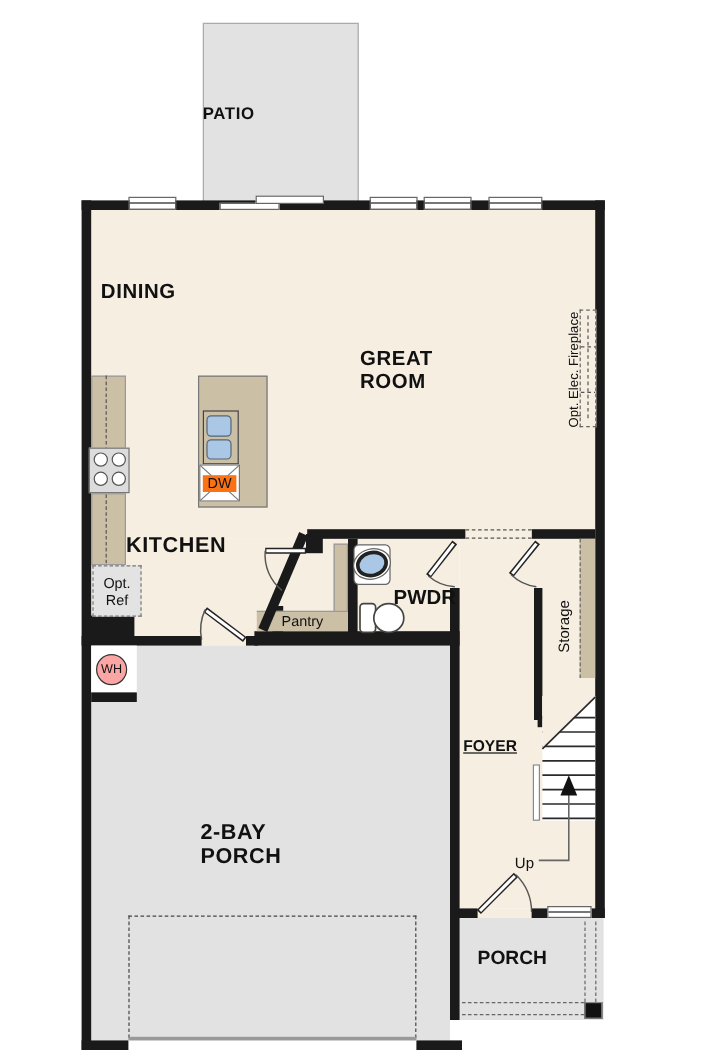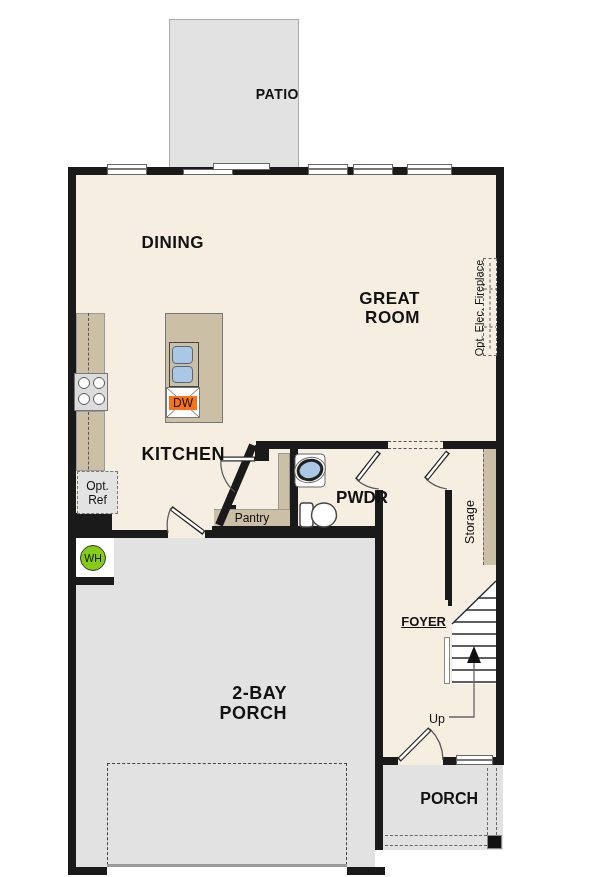--- a/index.html
+++ b/index.html
@@ -10,21 +10,21 @@
   #plan{position:relative;width:601px;height:877px;background:#fff;overflow:hidden;
         font-family:"Liberation Sans", sans-serif;}
   .abs{position:absolute;}
   .wall{position:absolute;background:var(--wall);}
   .floor{position:absolute;background:var(--floor);}
   .slab{position:absolute;background:var(--concrete);}
   .cab{position:absolute;background:var(--cabinet);border:1px solid #999;box-sizing:border-box;}
   .win{position:absolute;background:linear-gradient(to bottom,#fff 0 38%,#777 38% 58%,#fff 58% 100%);
        border:1px solid #666;box-sizing:border-box;}
   .panel{position:absolute;background:#fff;border:1px solid #666;box-sizing:border-box;}
-  .lbl{position:absolute;font-weight:bold;color:#111;text-align:right;white-space:nowrap;}
+  .lbl{position:absolute;font-weight:bold;color:#111;text-align:left;white-space:nowrap;}
   .sub{position:absolute;font-weight:normal;color:#111;text-align:center;white-space:nowrap;}
   .rot{transform:rotate(-90deg);}
   svg.overlay{position:absolute;left:0;top:0;pointer-events:none;}
 </style>
 </head>
 <body>
 
 <div id="plan">
 
   <div class="slab" style="left:169px;top:19px;width:130px;height:150px;border:1px solid #aaa;box-sizing:border-box;background:#e2e2e2;"></div>
@@ -100,21 +100,21 @@
   <div class="abs" style="left:166px;top:387px;width:34px;height:31px;background:#fff;border:1px solid #777;box-sizing:border-box;"></div>
 
   <div class="cab" style="left:278px;top:453px;width:12px;height:61px;"></div>
   <div class="cab" style="left:214px;top:509px;width:76px;height:17px;border:none;border-top:1px solid #999;"></div>
 
   <div class="cab" style="left:483px;top:449px;width:13px;height:116px;border:none;border-left:1.5px dashed #666;"></div>
   <div class="abs" style="left:483px;top:258px;width:14px;height:98px;background:var(--floor);border:1.5px dashed #666;box-sizing:border-box;"></div>
 
   <div class="abs" style="left:76px;top:538px;width:38px;height:39px;background:#fff;"></div>
   <div class="wall" style="left:76px;top:577px;width:38px;height:8px;"></div>
-  <div class="abs" style="left:80px;top:545px;width:26px;height:26px;border-radius:50%;background:#84cc16;border:1.5px solid #333;box-sizing:border-box;
+  <div class="abs" style="left:80px;top:545px;width:26px;height:26px;border-radius:50%;background:#fca5a5;border:1.5px solid #333;box-sizing:border-box;
               display:flex;align-items:center;justify-content:center;font-size:10.5px;color:#111;">
       <span>WH</span>
     </div>
 
   <div class="abs" style="left:452px;top:580px;width:44px;height:104px;background:#fff;"></div>
   <div class="abs" style="left:444px;top:637px;width:6px;height:47px;background:#fff;border:1px solid #888;box-sizing:border-box;"></div>
 
   <svg class="overlay" width="601" height="877" viewBox="0 0 601 877">
 
     <line x1="253" y1="445" x2="219" y2="525" stroke="#1a1a1a" stroke-width="8"></line>

